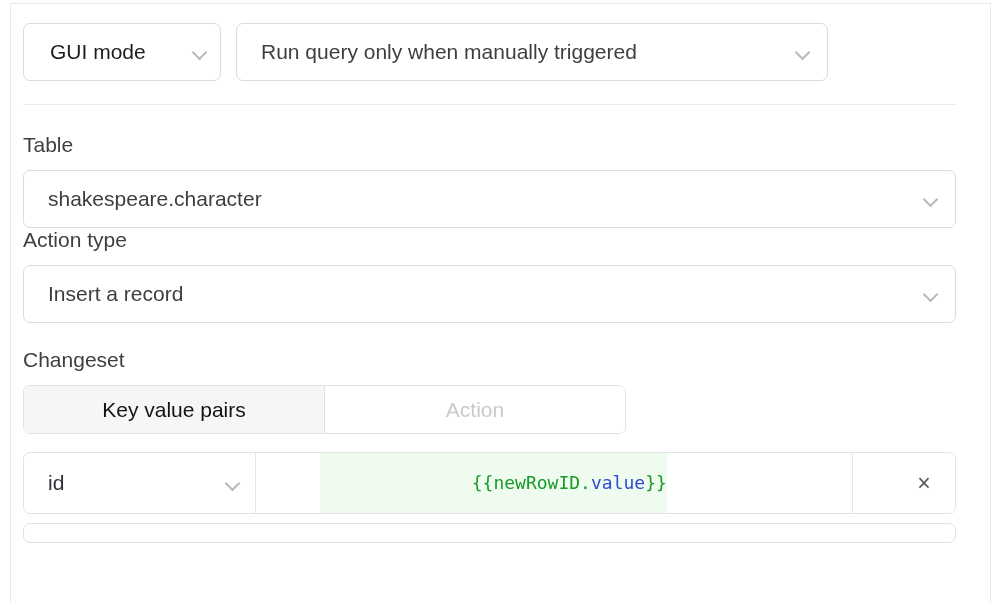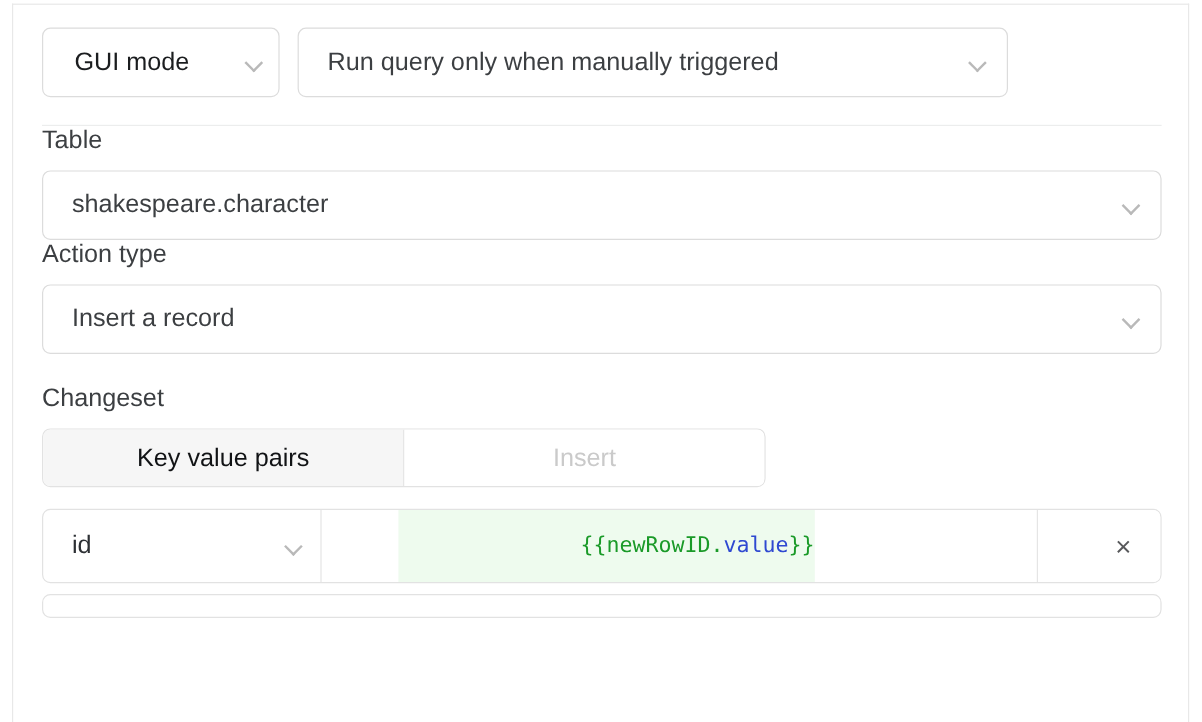--- a/index.html
+++ b/index.html
@@ -22,21 +22,21 @@
     width: 981px;
     height: 599px;
     box-sizing: border-box;
     border-left: 1px solid #e8e8e8;
     border-right: 1px solid #e8e8e8;
     border-top: 1px solid #e8e8e8;
     background: #ffffff;
   }
   .panel-inner {
     position: absolute;
-    left: 24px;
+    left: 12px;
     top: 0;
     width: 933px;
   }
 
   
   .top-row {
     display: flex;
     align-items: center;
     gap: 15px;
     padding-top: 19px;
@@ -92,21 +92,21 @@
     width: 933px;
   }
 
   
   .field-label {
     font-size: 21px;
     color: #3c3f42;
     margin: 0;
     padding: 0;
   }
-  .group-table { }
+  .group-table { margin-top: 28px; }
   .group-action { }
   .group-changeset { margin-top: 25px; }
 
   .wide-select {
     margin-top: 13px;
     width: 933px;
     height: 58px;
     padding-left: 24px;
     padding-right: 16px;
     align-items: center;
@@ -241,21 +241,21 @@
         <span class="val">Insert a record</span>
         <span class="chev"></span>
       </div>
     </div>
 
     <div class="group-changeset">
       <div class="field-label">Changeset</div>
 
       <div class="segmented">
         <div class="seg active">Key value pairs</div>
-        <div class="seg inactive">Insert</div>
+        <div class="seg inactive">Action</div>
       </div>
 
       <div class="kv-list">
         <div class="kv-row">
           <div class="kv-key">
             <span class="val">id</span>
             <span class="chev"></span>
           </div>
           <div class="kv-value">
             <span class="code">

